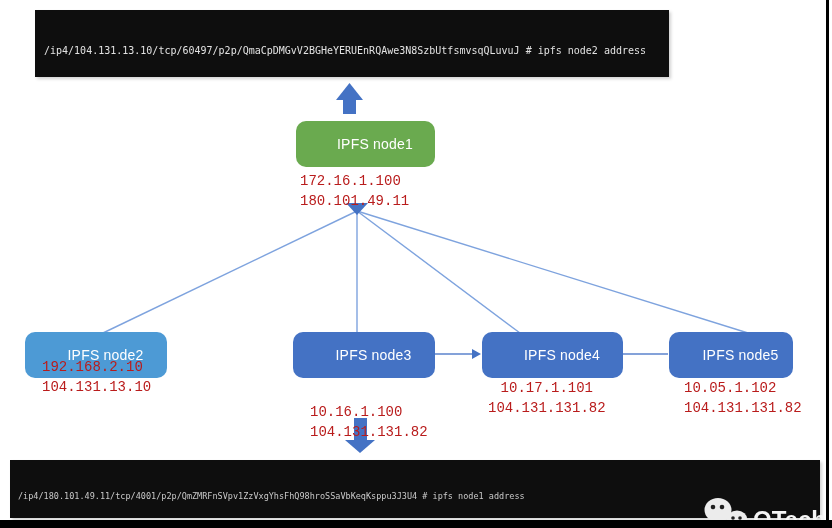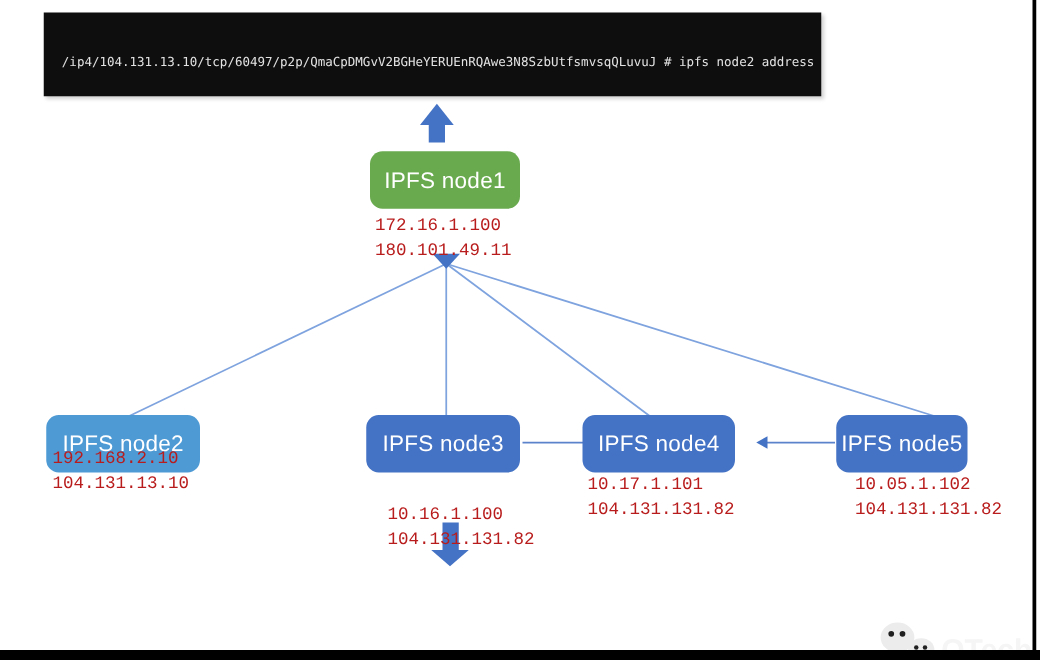--- a/index.html
+++ b/index.html
@@ -7,31 +7,31 @@
     position:relative; width:832px; height:528px; background:#ffffff;
     overflow:hidden; font-family:"Liberation Sans", sans-serif;
   }
   .terminal {
     position:absolute; background:#0e0e0e; overflow:hidden; white-space:pre;
     font-family:"DejaVu Sans Mono", monospace;
     box-shadow:2px 2px 3px rgba(0,0,0,0.18);
   }
   .terminal-top {
     left:35px; top:10px; width:613px; height:62px;
-    padding:5px 0 0 9px; font-size:10px; line-height:14.5px; color:#e2e2e2;text-align:center;
+    padding:5px 12px 0 9px; font-size:10px; line-height:14.5px; color:#e2e2e2;
   }
   .terminal-bottom {
     left:10px; top:460px; width:802px; height:54px;
     padding:4px 0 0 8px; font-size:8.5px; line-height:12.8px; color:#c9c9c9;
   }
   .tline { white-space:pre; }
   .node {
     position:absolute; height:46px; border-radius:10px;
     display:flex; align-items:center; justify-content:center;
-    color:#ffffff; font-size:18px; letter-spacing:0.2px;
+    color:#ffffff; font-size:14px; letter-spacing:0.2px;padding-left:19px;
   }
   .node-green { background:#6aaa4f; }
   .node-ltblue { background:#4d9ad5; }
   .node-blue { background:#4472c4; }
   .ipblock {
     position:absolute; font-family:Liberation Mono, monospace;
     font-size:14px; line-height:19.5px; color:#b91c1c; white-space:nowrap;
   }
   .overlay { position:absolute; left:0; top:0; width:832px; height:528px; pointer-events:none; }
   .watermark { position:absolute; left:696px; top:492px; width:130px; height:46px;font-weight:bold; }
@@ -82,52 +82,58 @@
   </svg>
 
   <div class="node node-green" style="left:296px; top:121px; width:120px;">
     <span>IPFS node1</span>
   </div>
   <div class="ipblock" style="left:300px; top:172px;">
     <div>172.16.1.100</div>
     <div>180.101.49.11</div>
   </div>
 
-  <div class="node node-ltblue" style="left:25px; top:332px; width:123px;margin-left:12px;">
+  <div class="node node-ltblue" style="left:25px; top:332px; width:123px;">
     <span>IPFS node2</span>
   </div>
   <div class="ipblock" style="left:42px; top:358px;">
     <div>192.168.2.10</div>
     <div>104.131.13.10</div>
   </div>
 
   <div class="node node-blue" style="left:293px; top:332px; width:123px;">
     <span>IPFS node3</span>
   </div>
   <div class="ipblock" style="left:310px; top:379px;margin-top:24px;">
     <div>10.16.1.100</div>
     <div>104.131.131.82</div>
   </div>
 
-  <div class="node node-blue" style="left:466px; top:332px; width:122px;">
+  <div class="node node-blue" style="left:482px; top:332px; width:122px;">
     <span>IPFS node4</span>
   </div>
-  <div class="ipblock" style="left:470px; top:379px;">
+  <div class="ipblock" style="left:488px; top:379px;text-align:center;">
     <div>10.17.1.101</div>
     <div>104.131.131.82</div>
   </div>
 
   <div class="node node-blue" style="left:669px; top:332px; width:105px;">
     <span>IPFS node5</span>
   </div>
   <div class="ipblock" style="left:684px; top:379px;">
     <div>10.05.1.102</div>
     <div>104.131.131.82</div>
   </div>
 
+  <div class="terminal terminal-bottom">
+    <div class="tline">/ip4/180.101.49.11/tcp/4001/p2p/QmZMRFnSVpv1ZzVxgYhsFhQ98hroSSaVbKeqKsppu3J3U4 # ipfs node1 address</div>
+    
+    
+    
+  </div>
 
   <div class="watermark">
     <svg width="130" height="46" viewBox="0 0 130 46">
       <g>
         <ellipse cx="22" cy="18" rx="13.5" ry="12" fill="#ececec"></ellipse>
         <polygon points="13,28 20,29 11,34" fill="#ececec"></polygon>
         <circle cx="17" cy="15" r="2.3" fill="#1f1f1f"></circle>
         <circle cx="26" cy="15" r="2.3" fill="#1f1f1f"></circle>
         <ellipse cx="41" cy="28" rx="10.5" ry="9.5" fill="#ececec"></ellipse>
         <polygon points="47,36 51,35 50,41" fill="#ececec"></polygon>

